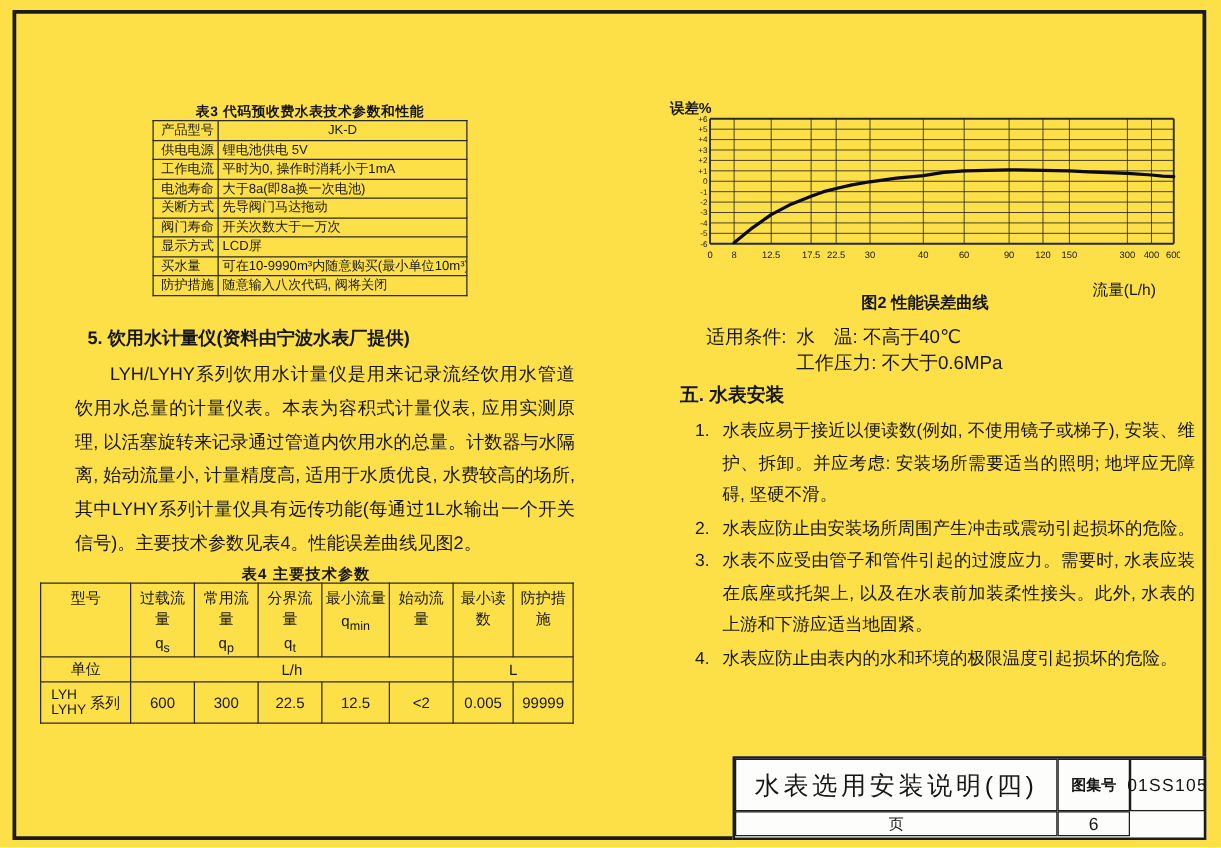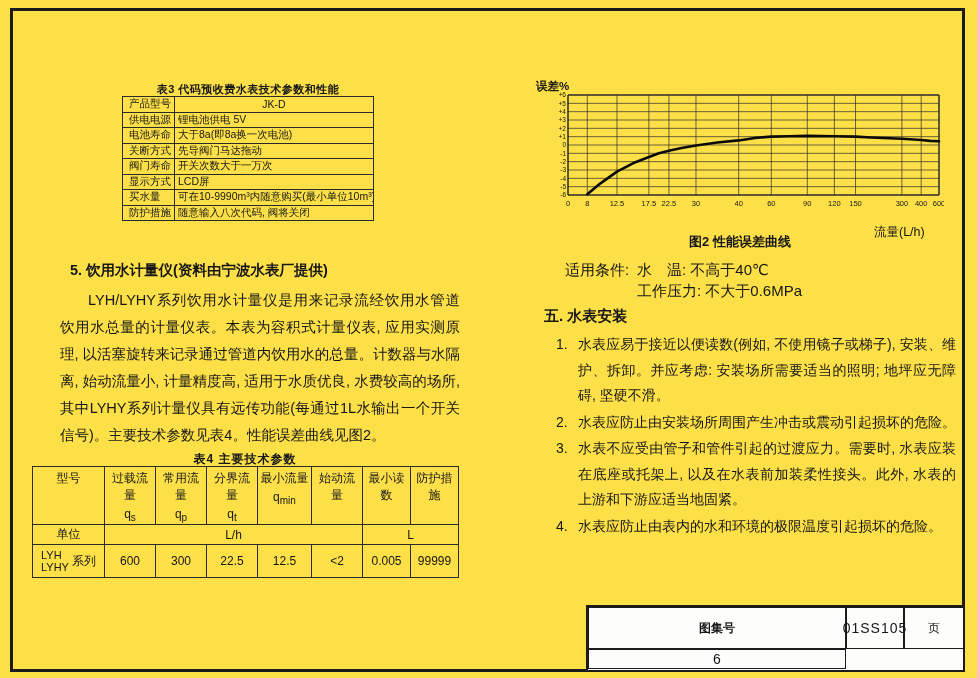--- a/index.html
+++ b/index.html
@@ -84,20 +84,24 @@
   <div class="t3-title">表3  代码预收费水表技术参数和性能</div>
   <table class="t3">
     <tbody>
       <tr>
         <td class="lbl">产品型号</td>
         <td class="val center">JK-D</td>
       </tr>
       <tr>
         <td class="lbl">供电电源</td>
         <td class="val">锂电池供电 5V</td>
+      </tr>
+      <tr>
+        <td class="lbl">工作电流</td>
+        <td class="val">平时为0, 操作时消耗小于1mA</td>
       </tr>
       <tr>
         <td class="lbl">电池寿命</td>
         <td class="val">大于8a(即8a换一次电池)</td>
       </tr>
       <tr>
         <td class="lbl">关断方式</td>
         <td class="val">先导阀门马达拖动</td>
       </tr>
       <tr>
@@ -271,18 +275,19 @@
     </div>
     <div class="wu-item">
       <span class="num">3.</span><span>水表不应受由管子和管件引起的过渡应力。需要时, 水表应装在底座或托架上, 以及在水表前加装柔性接头。此外, 水表的上游和下游应适当地固紧。</span>
     </div>
     <div class="wu-item">
       <span class="num">4.</span><span>水表应防止由表内的水和环境的极限温度引起损坏的危险。</span>
     </div>
   </div>
 
   <div class="tblock">
+    <div class="tb-title">水表选用安装说明(四)</div>
     <div class="tb-atlas-label">图集号</div>
     <div class="tb-atlas-no">01SS105</div>
     <div class="tb-page-label">页</div>
     <div class="tb-page-no">6</div>
   </div>
 </div>
 
 </body></html>

